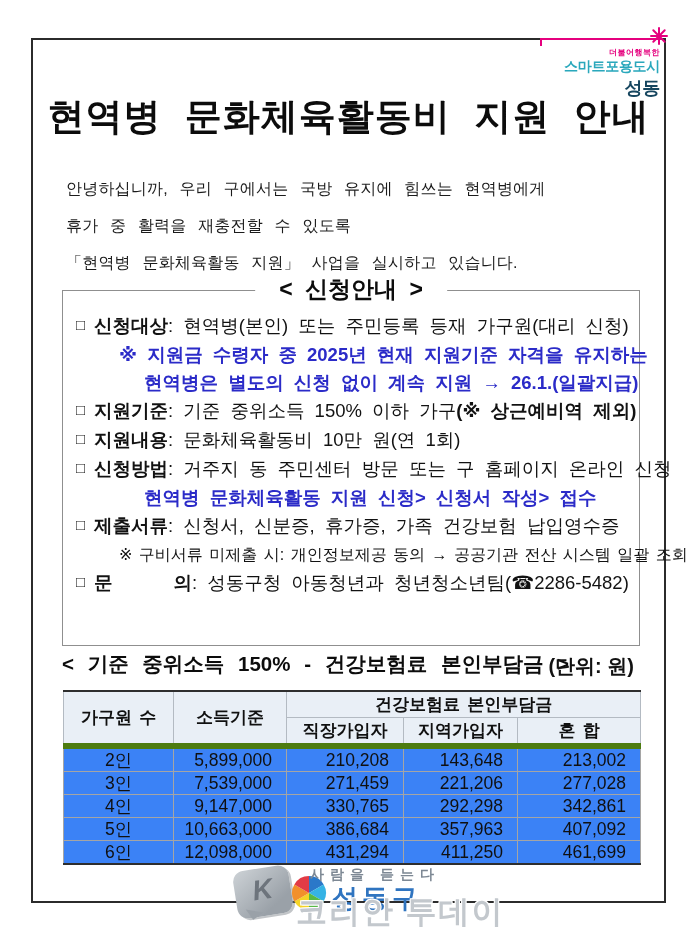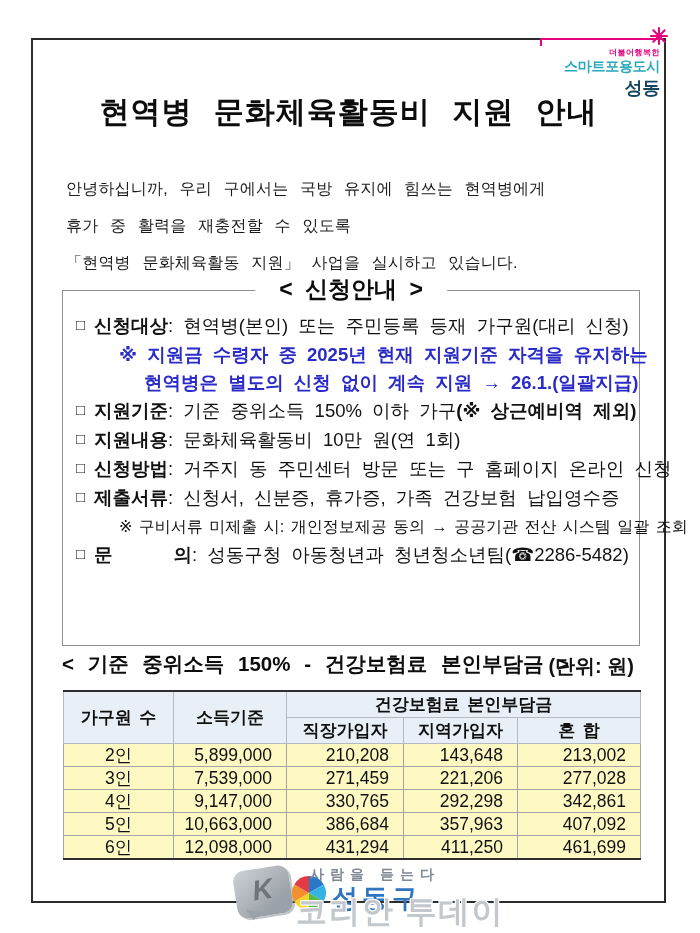--- a/index.html
+++ b/index.html
@@ -17,21 +17,21 @@
     position:relative;width:120px;height:6px;margin-left:12px;
     border-top:2px solid #e5007e;border-left:2px solid #e5007e;
   }
   .logo-star{position:absolute;right:-6px;top:-13px;width:18px;height:18px;}
   .logo-tagline{font-size:8px;font-weight:700;color:#e5007e;letter-spacing:.5px;margin:1px 0 0 14px;}
   .logo-brand{font-size:14px;font-weight:700;color:#2aa8bc;letter-spacing:-.3px;margin-left:21px;}
   .logo-city{font-size:18px;font-weight:700;color:#16465f;}
   
   .doc-title{
     position:absolute;top:92px;left:31px;width:635px;text-align:center;
-    font-size:30px;font-weight:800;letter-spacing:1px;word-spacing:12px;color:#0c0c0c;
+    font-size:37px;font-weight:800;letter-spacing:1px;word-spacing:12px;color:#0c0c0c;
   }
   
   .intro{position:absolute;top:170px;left:66px;width:575px;font-size:16px;line-height:37px;
     letter-spacing:.2px;word-spacing:7px;color:#1b1b1b;}
   .intro b{font-weight:400;}
   
   .notice-box{
     position:absolute;left:62px;top:290px;width:578px;height:356px;box-sizing:border-box;
     border:1.5px solid #8f8f8f;background:#fff;
   }
@@ -53,28 +53,28 @@
   .table-head-row{position:absolute;left:62px;top:650px;width:578px;height:32px;}
   .table-title{
     position:absolute;left:0;right:95px;text-align:center;
     font-size:20.5px;font-weight:800;word-spacing:8px;color:#0c0c0c;white-space:nowrap;
   }
   .table-unit{position:absolute;right:6px;bottom:2px;font-size:20px;font-weight:700;color:#111;}
   table.income{
     position:absolute;left:63px;top:690px;width:577px;border-collapse:collapse;table-layout:fixed;
     border-top:2.5px solid #2e2e2e;border-bottom:2.5px solid #2e2e2e;
   }
-  table.income thead{border-bottom:1px solid #4d7c0f;}
+  table.income thead{border-bottom:6px solid #4d7c0f;font-family:Liberation Serif, serif;}
   table.income th{
     background:#e9eff6;border:1px solid #b3bac2;font-size:17px;font-weight:700;
     color:#101010;height:25px;padding:0;text-align:center;word-spacing:3px;
   }
   table.income td{
     border:1px solid #a5a5a5;font-size:17.5px;height:22px;line-height:22px;
-    padding:0 14px 0 0;text-align:right;color:#101010;background:#fef9c3;
+    padding:0 14px 0 0;text-align:right;color:#101010;background:#3b82f6;
   }
   table.income td.c{text-align:center;padding:0;}
   
   .watermark{position:absolute;left:230px;top:862px;width:260px;height:71px;}
   .wm-bubble{
     position:absolute;left:5px;top:6px;width:56px;height:48px;border-radius:11px;
     background:linear-gradient(145deg,#cdd2d6 0%,#9aa1a8 75%);transform:rotate(-9deg);
     box-shadow:2px 2px 0 rgba(120,126,133,.45);
   }
   .wm-bubble:after{
@@ -138,20 +138,21 @@
     <div class="bline ind2 blue">현역병은 별도의 신청 없이 계속 지원 → 26.1.(일괄지급)</div>
     <div class="bline">
       <span class="bullet">□</span><span class="lbl">지원기준</span><span>: 기준 중위소득 150% 이하 가구</span><span class="lbl">(※ 상근예비역 제외)</span>
     </div>
     <div class="bline">
       <span class="bullet">□</span><span class="lbl">지원내용</span><span>: 문화체육활동비 10만 원(연 1회)</span>
     </div>
     <div class="bline">
       <span class="bullet">□</span><span class="lbl">신청방법</span><span>: 거주지 동 주민센터 방문 또는 구 홈페이지 온라인 신청</span>
     </div>
+    <div class="bline ind2 blue">현역병 문화체육활동 지원 신청&gt; 신청서 작성&gt; 접수</div>
     <div class="bline">
       <span class="bullet">□</span><span class="lbl">제출서류</span><span>: 신청서, 신분증, 휴가증, 가족 건강보험 납입영수증</span>
     </div>
     <div class="bline ind1 small">※ 구비서류 미제출 시: 개인정보제공 동의 → 공공기관 전산 시스템 일괄 조회</div>
     <div class="bline">
       <span class="bullet">□</span><span class="lbl">문      의</span><span>: 성동구청 아동청년과 청년청소년팀(☎2286-5482)</span>
     </div>
   </div>
 </div>
 

